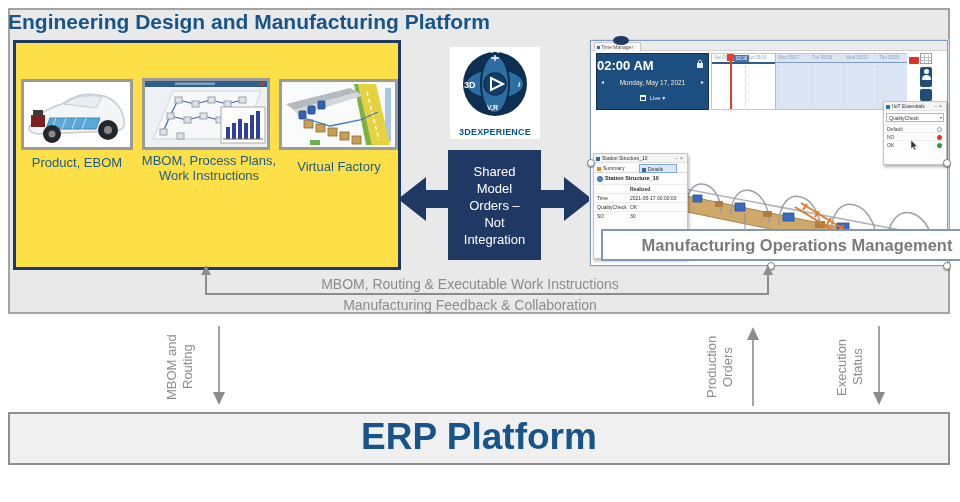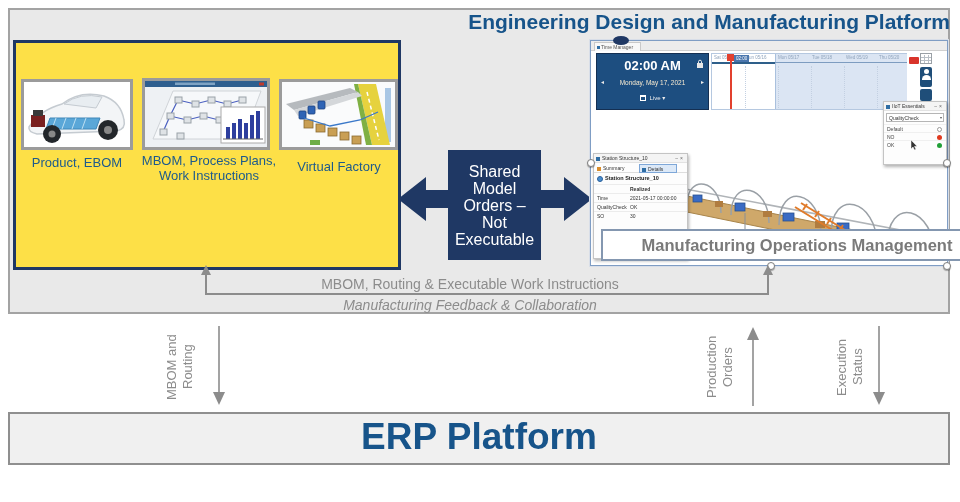--- a/index.html
+++ b/index.html
@@ -2,46 +2,46 @@
 <html><head>
 <meta charset="utf-8">
 <style>
   * { margin:0; padding:0; box-sizing:border-box; }
   body { background:#fff; font-family:"Liberation Sans", sans-serif; }
   .stage { position:relative; width:960px; height:502px; background:#fff; overflow:hidden; }
   .abs { position:absolute; }
 
   
   .panel { left:8px; top:8px; width:942px; height:306px; background:#e9e9e9; border:2px solid #a3a3a3; }
-  .ptitle { left:8px; top:10px; width:942px; text-align:right; font-size:21px; font-weight:bold; color:#17548a; }
+  .ptitle { left:8px; top:10px; width:942px; text-align:left; font-size:21px; font-weight:bold; color:#17548a; }
 
   
   .engbox { left:13px; top:40px; width:388px; height:230px; background:#fde047; border:3px solid #1f3864; }
   .thumb { position:absolute; border:3px solid #9b9b9b; background:#fff; overflow:hidden; }
   .tlabel { position:absolute; text-align:center; color:#1d5a8c; font-size:13px; line-height:15px; }
   .dme { position:absolute; left:11px; top:184px; width:360px; height:27px; background:#fff; border:2px solid #2e75b6;
          text-align:center; font-weight:bold; font-size:15.5px; color:#17548a; line-height:23px; }
 
   
   .logocard { left:450px; top:47px; width:90px; height:92px; background:#fff; text-align:center; }
   .brand { font-size:9px; font-weight:bold; color:#00558c; letter-spacing:.2px; }
   .sharedbox { left:448px; top:150px; width:93px; height:110px; background:#1f3864; color:#fff;
                display:flex; flex-direction:column; justify-content:center; align-items:center;
-               font-size:16px; line-height:17px; text-align:center; }
+               font-size:13px; line-height:17px; text-align:center; }
 
   
   .mom { left:590px; top:40px; width:358px; height:226px; background:#fff; border:1px solid #7f9dc4;
          box-shadow:0 0 0 1px #d8dee8; }
   .tabbar { position:absolute; left:0; top:0; width:356px; height:10px; background:#ececec; border-bottom:1px solid #d0d0d0; }
   .tab { position:absolute; left:3px; top:1px; width:47px; height:9px; background:#f8f8f8; border:1px solid #c9c9c9; border-bottom:none;
          font-size:5px; color:#555; line-height:8px; padding-left:6px; white-space:nowrap; overflow:hidden; }
   .tabico { position:absolute; left:2px; top:2.5px; width:3px; height:3px; background:#2e6da4; }
   .deco { position:absolute; left:22px; top:-5px; width:16px; height:9px; background:#1f3864; border-radius:50%; }
   .timepanel { position:absolute; left:5px; top:12px; width:113px; height:57px; background:#1d4e80; border:1px solid #142f52; color:#fff; }
-  .clock { position:absolute; left:0; top:4px; width:100%; text-align:center; font-size:13px; font-weight:bold; }
+  .clock { position:absolute; left:0; top:4px; width:100%; font-size:13px; font-weight:bold; }
   .daterow { position:absolute; left:0; top:25px; width:100%; text-align:center; font-size:6.5px; color:#f7ead0; }
   .navgl { position:absolute; top:25px; font-size:5px; color:#e8e8e8; }
   .moderow { position:absolute; left:0; top:40px; width:100%; text-align:center; font-size:6px; color:#eee; }
   .calico { display:inline-block; width:6px; height:6px; border:1px solid #fff; border-top:2px solid #fff; vertical-align:middle; margin-right:2px; }
   .timeline { position:absolute; left:120px; top:12px; width:196px; height:57px; background:#fff; border:1px solid #b5c8e0; }
   .future { position:absolute; left:63px; top:0; width:132px; height:55px; background:#dbe5f3; border-left:1px solid #a9c0dd; }
   .hpast { position:absolute; left:0; top:8px; width:63px; height:2px; background:#2e5f8a; }
   .hfut  { position:absolute; left:63px; top:8px; width:132px; height:1px; background:#7d9cc0; }
   .tdate { position:absolute; top:1px; font-size:4.5px; color:#90a4bc; white-space:nowrap; }
   .tick  { position:absolute; top:12px; height:42px; border-left:1px dotted #c3d0e2; }
@@ -176,31 +176,45 @@
         </g>
         <polyline points="22,36 48,44 78,38 96,30" fill="none" stroke="#3a78c9" stroke-width="1.3"></polyline>
         <rect x="28" y="58" width="10" height="5" fill="#6fae46"></rect>
       </svg>
     </div>
     <div class="tlabel" style="left:0;top:112px;width:122px;">Product, EBOM</div>
     <div class="tlabel" style="left:122px;top:110px;width:142px;">MBOM, Process Plans, Work Instructions</div>
     <div class="tlabel" style="left:264px;top:116px;width:118px;">Virtual Factory</div>
   </div>
 
+  <div class="abs logocard">
+    <svg width="90" height="76" viewBox="0 0 90 76">
+      <circle cx="45" cy="37" r="32" fill="#0e2f52"></circle>
+      <ellipse cx="45" cy="37" rx="29" ry="15" fill="#2d6fa3" stroke="#0e2f52" stroke-width="2"></ellipse>
+      <ellipse cx="45" cy="37" rx="14" ry="29" fill="#2d6fa3" stroke="#0e2f52" stroke-width="2"></ellipse>
+      <circle cx="45" cy="37" r="11" fill="#123d66" stroke="#0e2f52" stroke-width="1.5"></circle>
+      <polygon points="41,31 53,37 41,43" fill="none" stroke="#fff" stroke-width="2"></polygon>
+      <text x="14" y="41" font-size="9" font-weight="bold" fill="#fff">3D</text>
+      <text x="37" y="63" font-size="7" font-weight="bold" fill="#fff">V,R</text>
+      <text x="68" y="40" font-size="8" font-weight="bold" font-style="italic" fill="#fff">i</text>
+      <path d="M45,8 v6 M41,11 h8 M42,6 a3,3 0 0 1 6,0" fill="none" stroke="#fff" stroke-width="1.4"></path>
+    </svg>
+    <div class="brand">3DEXPERIENCE</div>
+  </div>
 
   <svg class="abs" style="left:396px;top:168px;" width="198" height="62">
     <polygon points="2,31 30,9 30,22 53,22 53,40 30,40 30,53" fill="#1f3864"></polygon>
     <polygon points="196,31 168,9 168,22 145,22 145,40 168,40 168,53" fill="#1f3864"></polygon>
   </svg>
   <div class="abs sharedbox">
     <span>Shared</span>
     <span>Model</span>
     <span>Orders –</span>
     <span>Not</span>
-    <span>Executable</span>
+    <span>Integration</span>
   </div>
 
   <div class="abs mom">
     <div class="tabbar"></div>
     <div class="tab">
       <i class="tabico"></i>
       <span>Time Manager</span>
     </div>
     <div class="deco"></div>
 
@@ -367,21 +381,21 @@
     <i class="handle" style="left:176px;top:221px;"></i>
     <i class="handle" style="left:352px;top:221px;"></i>
   </div>
 
   <svg class="abs" style="left:198px;top:264px;" width="580" height="36">
     <path d="M8,10 V30 H570 V10" fill="none" stroke="#8c8c8c" stroke-width="2"></path>
     <polygon points="3,11 8,1 13,11" fill="#8c8c8c"></polygon>
     <polygon points="565,11 570,1 575,11" fill="#8c8c8c"></polygon>
   </svg>
   <div class="abs flowtext" style="top:276px;">MBOM, Routing &amp; Executable Work Instructions</div>
-  <div class="abs flowtext" style="top:297px;font-style:italic;">Manufacturing Feedback &amp; Collaboration</div>
+  <div class="abs flowtext" style="top:297px;">Manufacturing Feedback &amp; Collaboration</div>
 
   <div class="abs vlabel" style="left:164px;top:324px;">MBOM and Routing</div>
   <svg class="abs" style="left:212px;top:326px;" width="14" height="80">
     <line x1="7" y1="0" x2="7" y2="67" stroke="#8c8c8c" stroke-width="1.6"></line>
     <polygon points="1,66 13,66 7,79" fill="#8c8c8c"></polygon>
   </svg>
 
   <div class="abs vlabel" style="left:704px;top:324px;">Production Orders</div>
   <svg class="abs" style="left:746px;top:326px;" width="14" height="80">
     <line x1="7" y1="13" x2="7" y2="80" stroke="#8c8c8c" stroke-width="1.6"></line>

